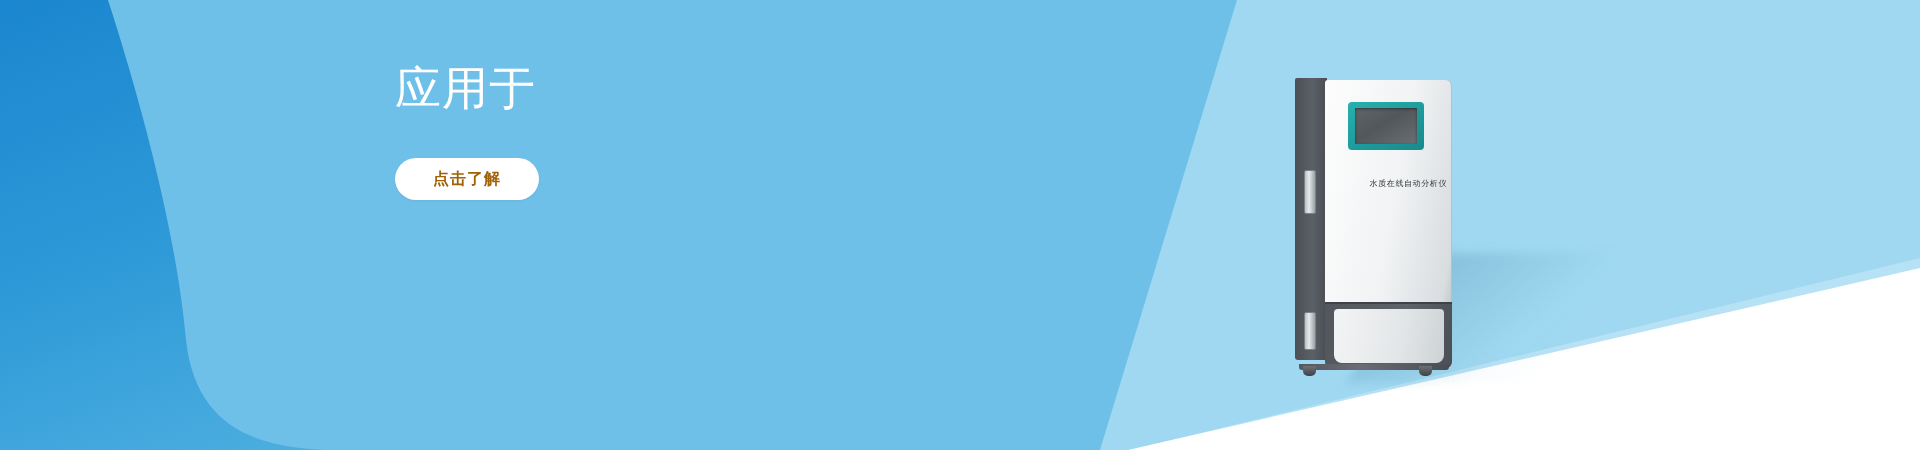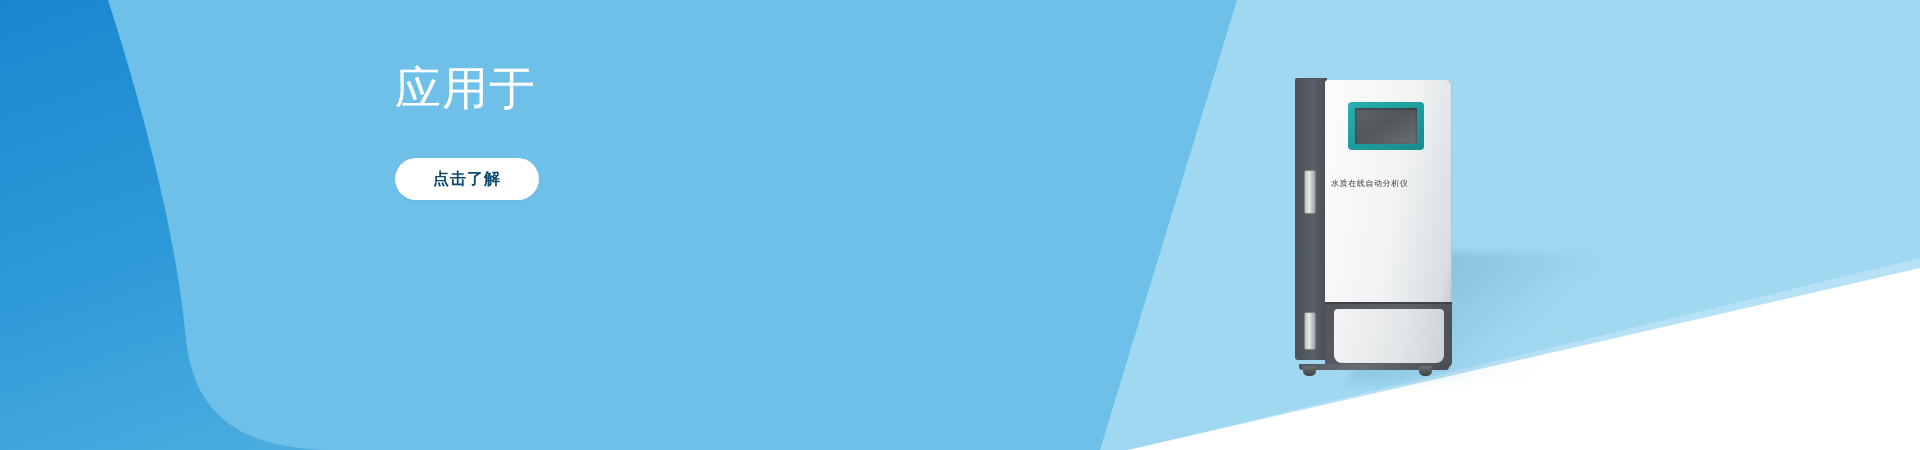--- a/index.html
+++ b/index.html
@@ -85,21 +85,21 @@
     white-space:nowrap;
   }
   .cta {
     display:inline-block;
     margin-top:40px;
     width:144px;
     height:42px;
     line-height:42px;
     text-align:center;
     background:#ffffff;
-    color:#0c4a6e;
+    color:#a16207;
     font-size:16px;
     font-weight:700;
     letter-spacing:1px;
     border-radius:21px;
     border:none;
     cursor:pointer;
     font-family:"Liberation Sans","DejaVu Sans",sans-serif;
     box-shadow:0 1px 3px rgba(0,0,0,.06);
   }
 
@@ -184,21 +184,21 @@
     position:absolute; left:9px; top:234px;
     width:12px; height:38px;
     background:linear-gradient(90deg,#b9bec2,#e8ebed 40%,#9aa0a4);
     border-radius:2px;
     border:1px solid #7d8286;
   }
   
   .dev-label {
     position:absolute; left:36px; top:100px;
     width:116px;
-    text-align:left;
+    text-align:right;
     color:#2f3438;
     font-size:8px;
     letter-spacing:.6px;
     font-family:"DejaVu Sans","Liberation Sans",sans-serif;
     white-space:nowrap;
   }
   
   .caster { position:absolute; top:288px; width:13px; height:13px; }
   .caster i {
     display:block; width:13px; height:10px;

